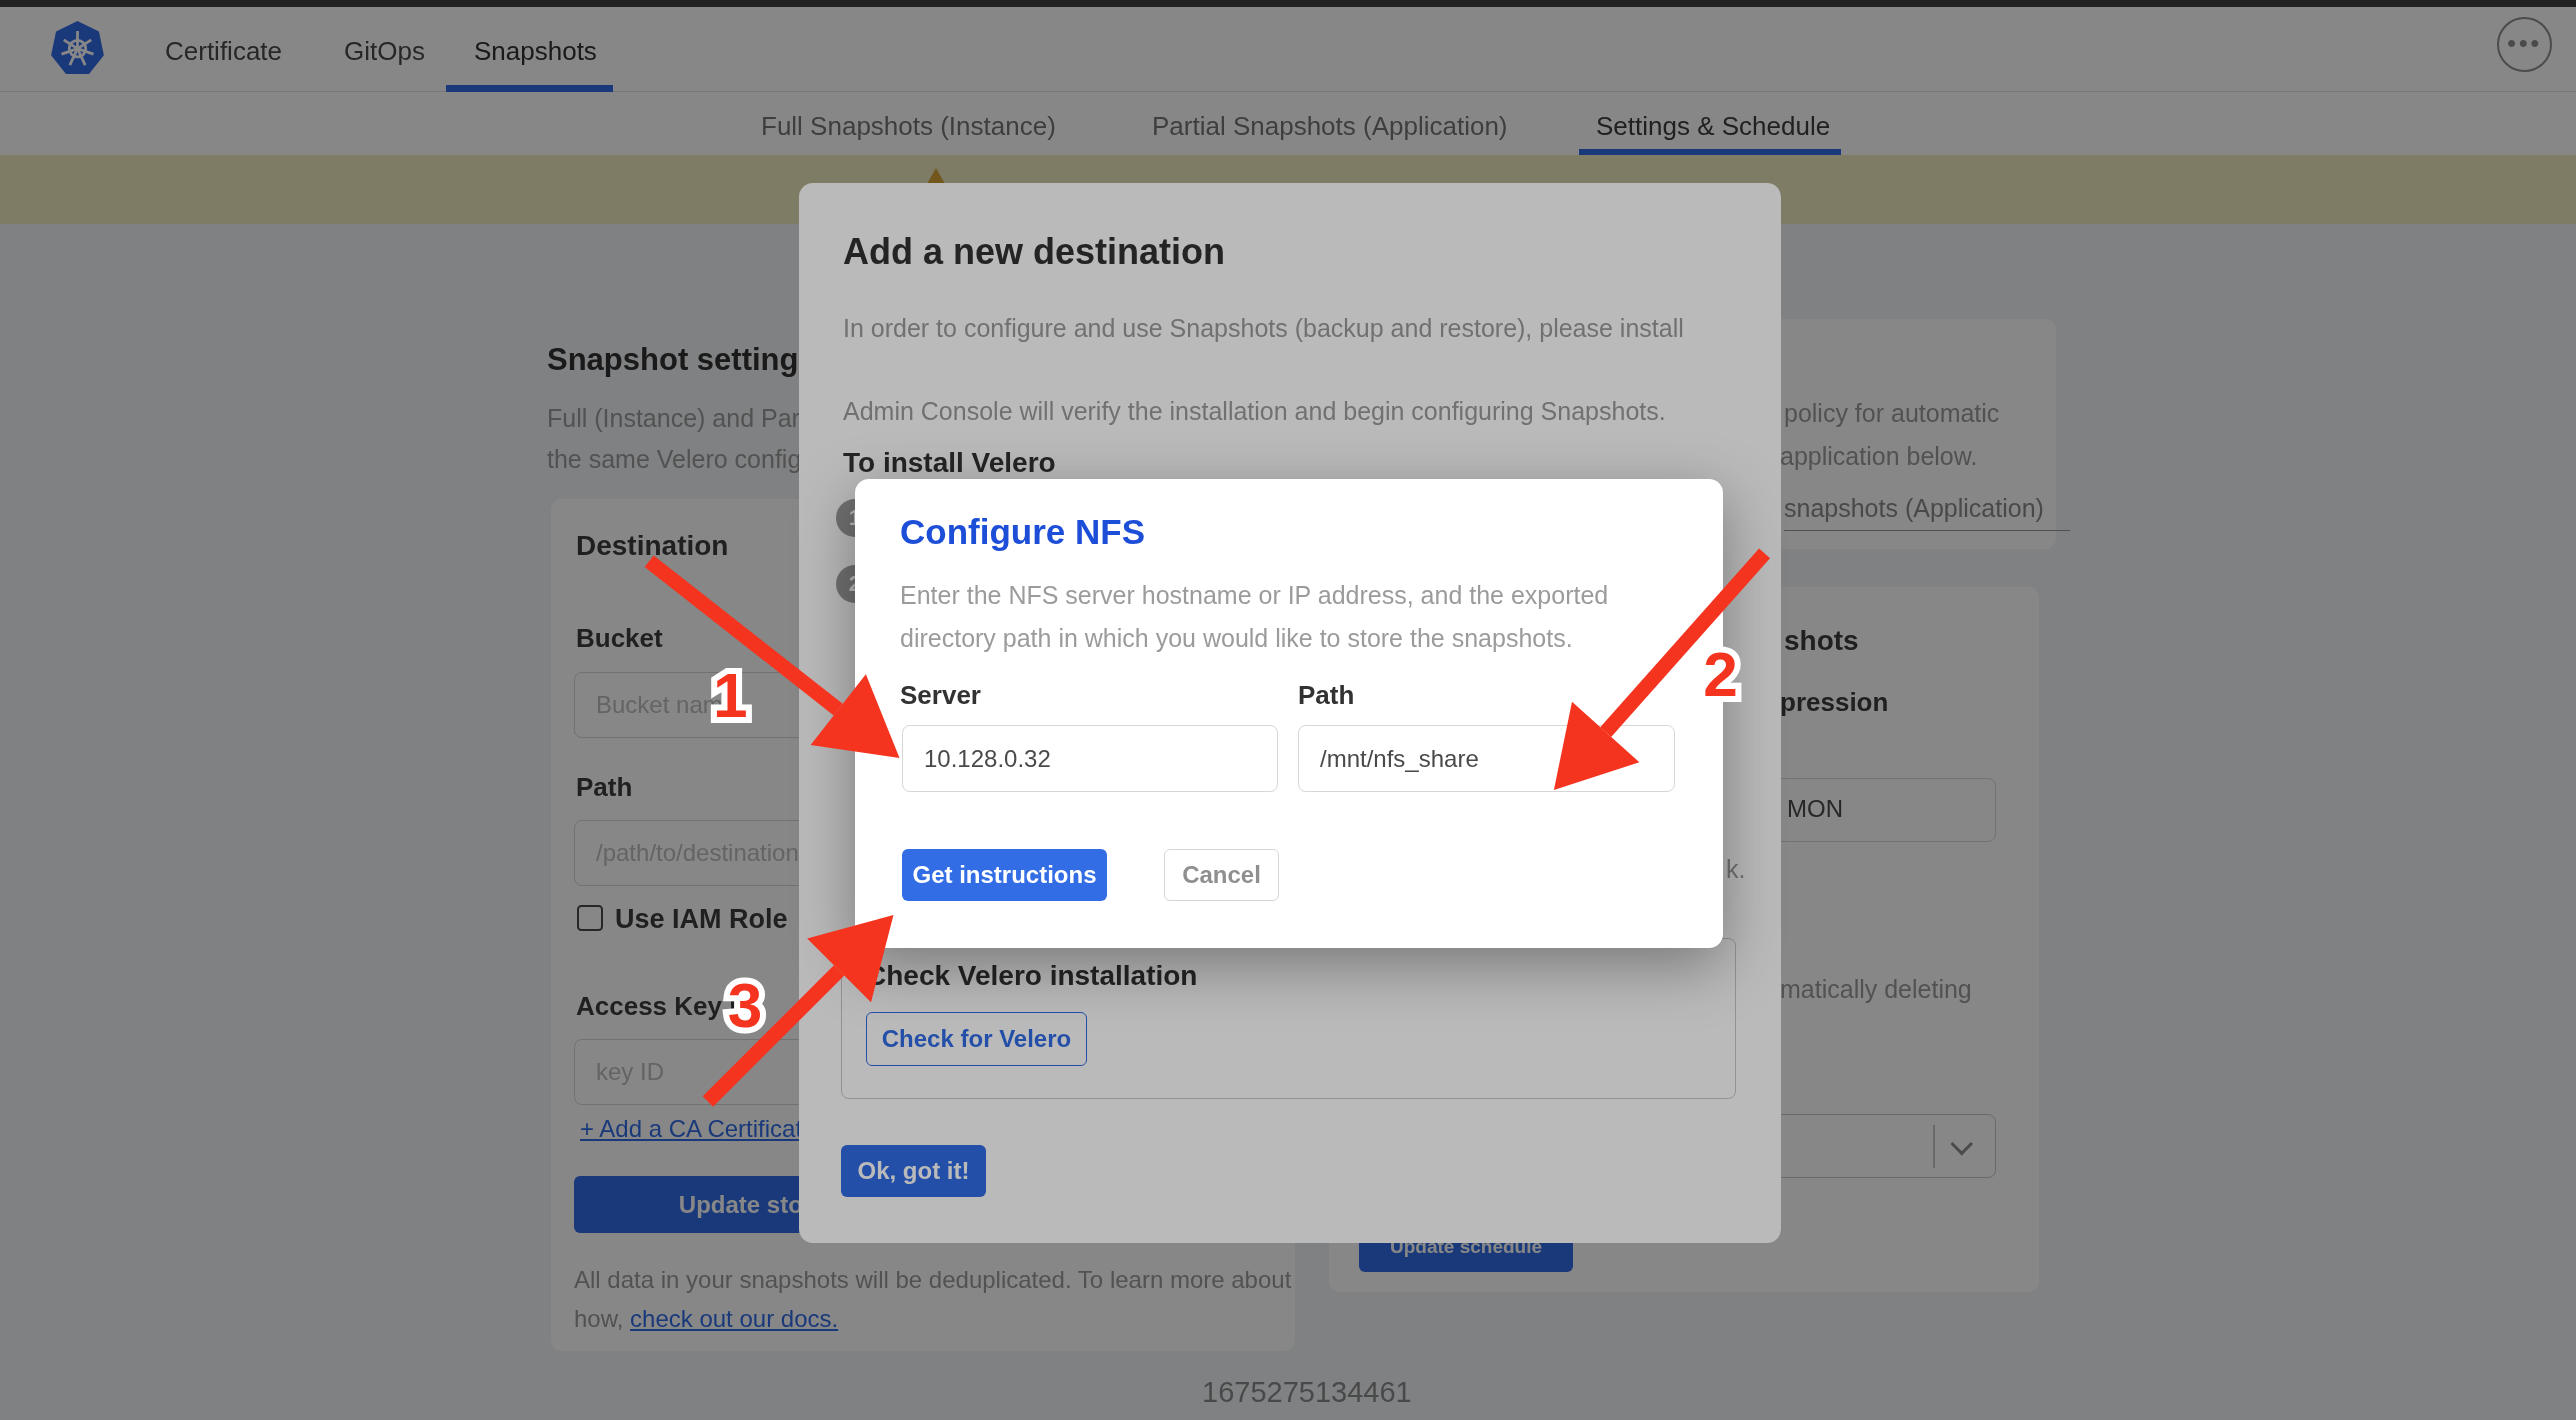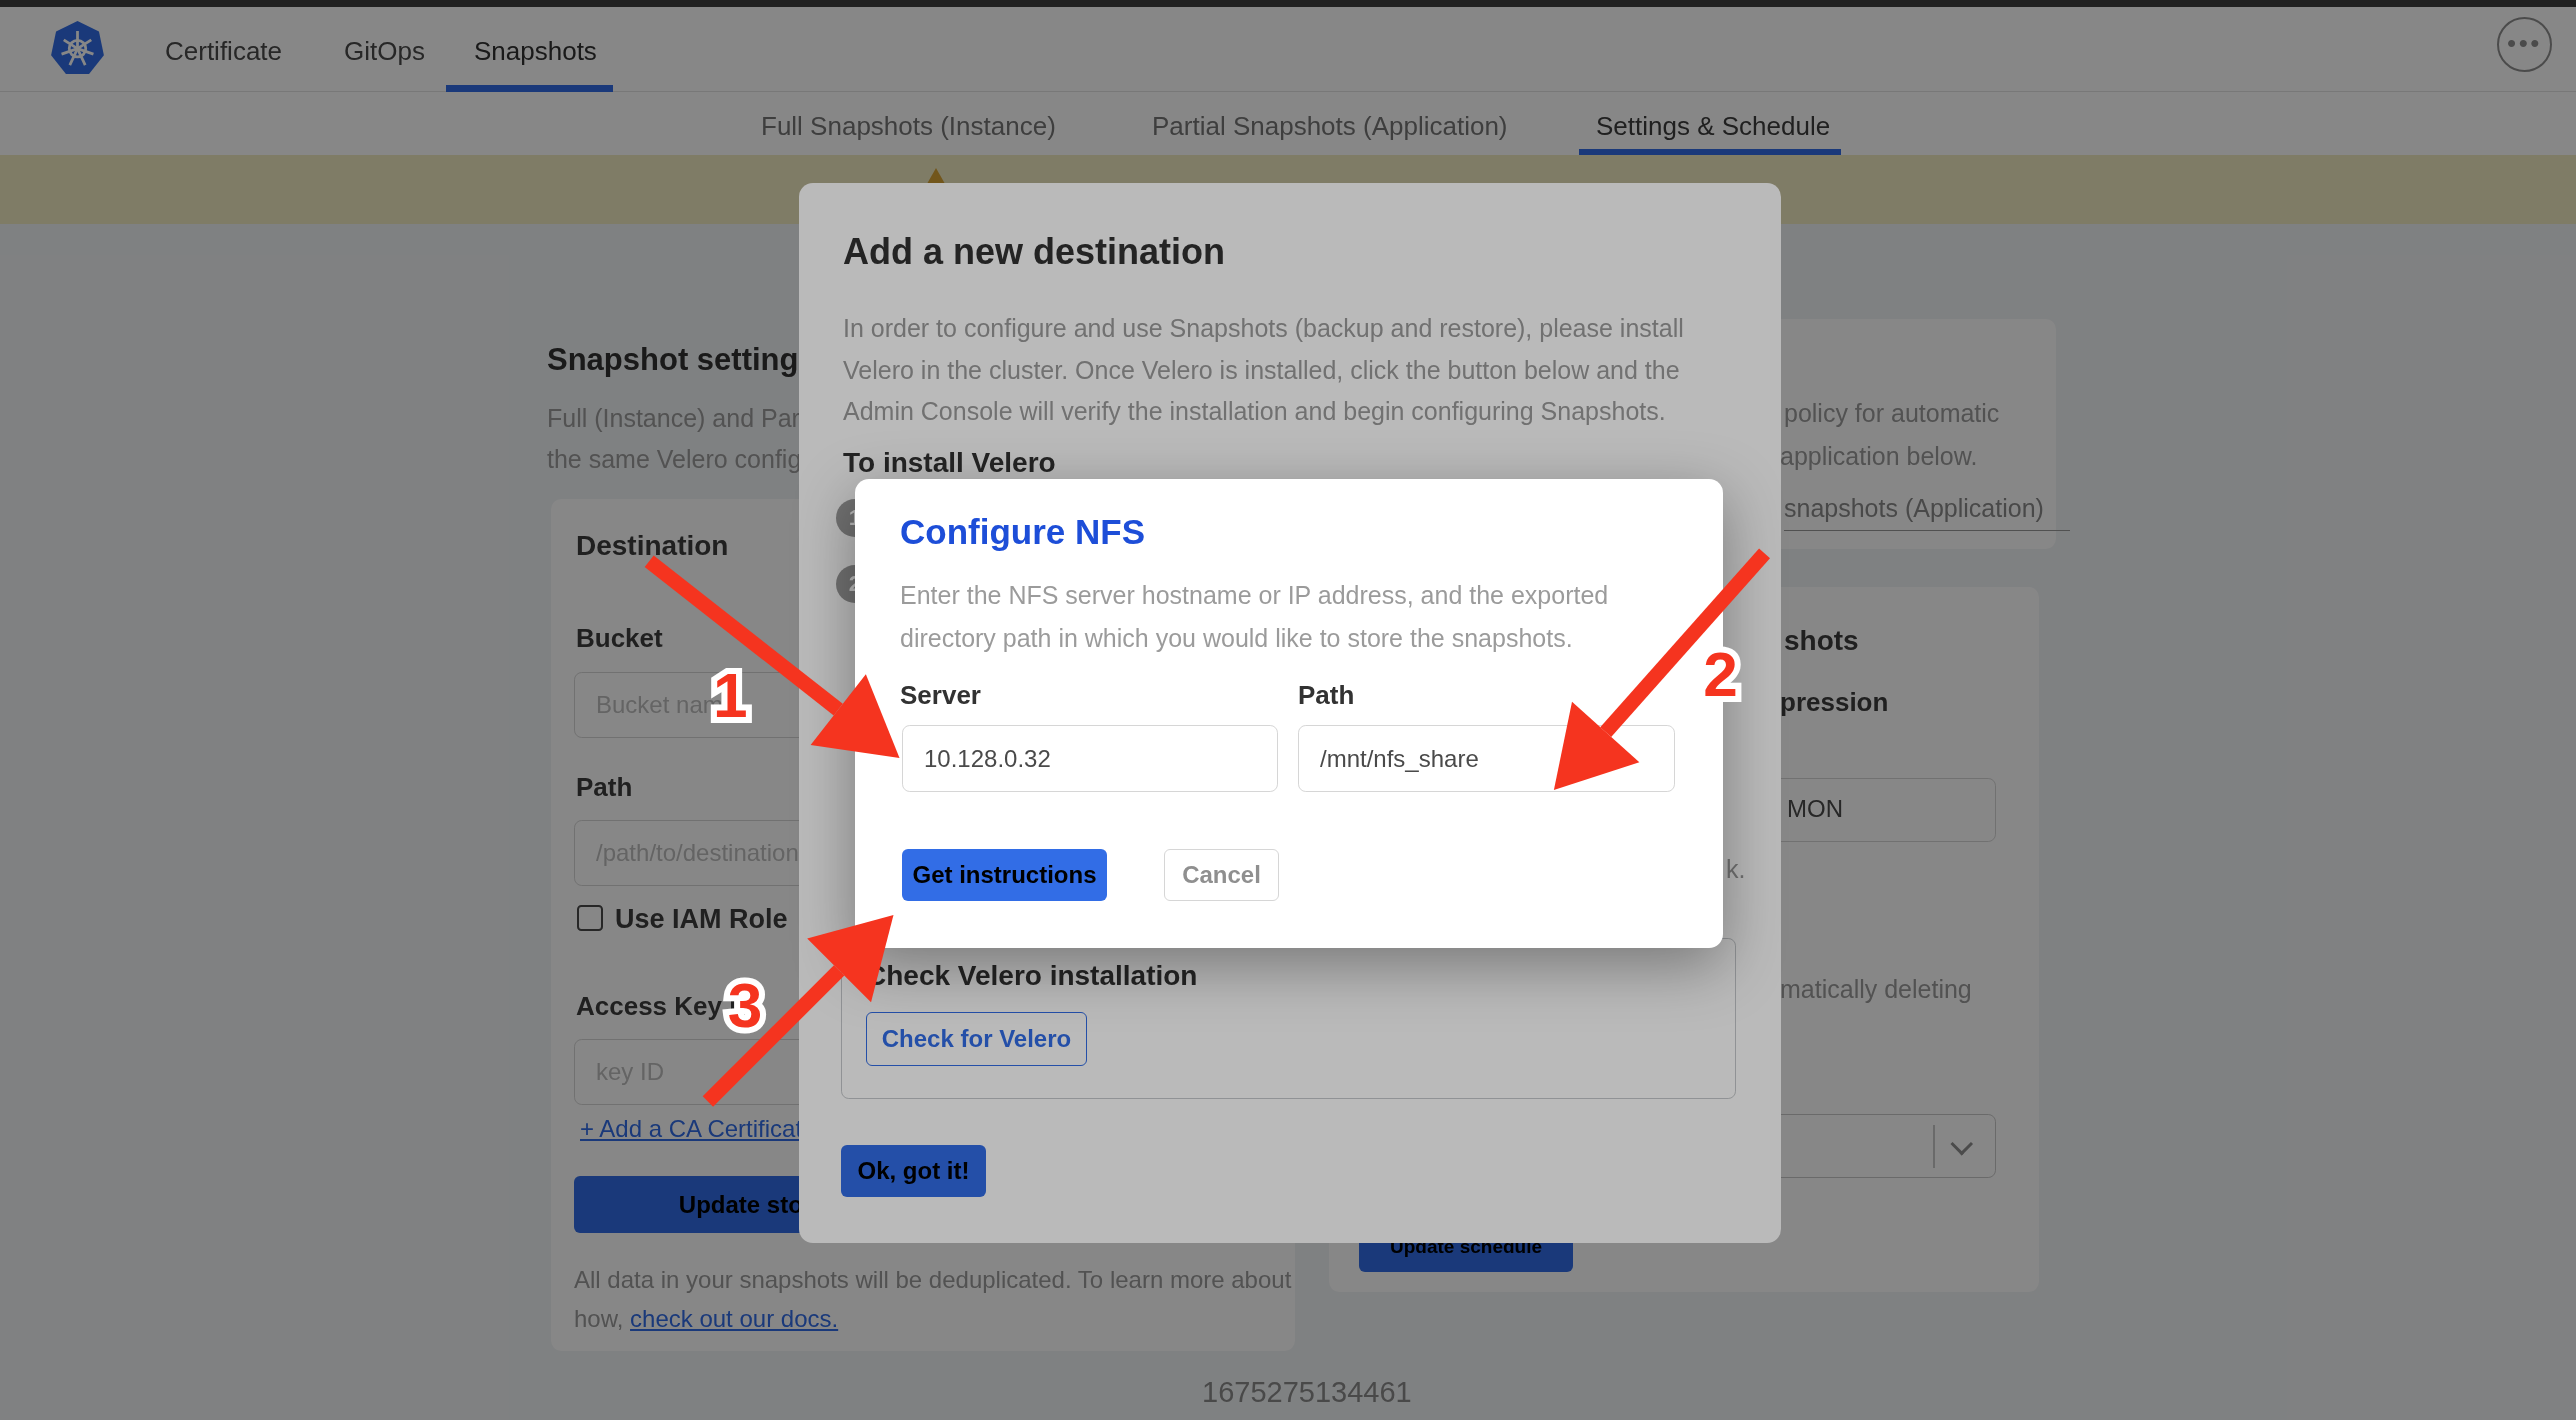--- a/index.html
+++ b/index.html
@@ -5,21 +5,21 @@
   * { margin:0; padding:0; box-sizing:border-box; }
   html,body { width:2576px; height:1421px; overflow:hidden; }
   body { position:relative; background:#f0f3f5; font-family:"Liberation Sans", sans-serif; color:#323232; }
   .abs { position:absolute; white-space:nowrap; }
   .card { position:absolute; background:#fff; border-radius:10.4px; }
   .lbl-b { font-weight:bold; color:#3e3e3e; }
   .gray { color:#9b9b9b; }
   .inp { position:absolute; border:1.7px solid #d6d6d6; border-radius:7.8px; background:#fff;
          font-family:"Liberation Sans", sans-serif; font-size:24px; color:#4a4a4a; padding:0 21px; outline:none; }
   .inp::placeholder { color:#bdbdbd; }
-  .btn-blue { position:absolute; background:#326de6; color:#000000; font-weight:bold; font-size:24px;
+  .btn-blue { position:absolute; background:#326de6; color:#ffffff; font-weight:bold; font-size:24px;
               border:none; border-radius:6px; font-family:"Liberation Sans", sans-serif; cursor:pointer; }
   .btn-ghost { position:absolute; background:#fff; border:1.7px solid #d6d6d6; border-radius:6px;
                color:#8f8f8f; font-weight:bold; font-size:24px; font-family:"Liberation Sans", sans-serif; cursor:pointer; }
   .btn-outline-blue { position:absolute; background:#fff; border:1.7px solid #326de6; border-radius:6px;
                color:#326de6; font-weight:bold; font-size:24px; font-family:"Liberation Sans", sans-serif; cursor:pointer; }
   .navtab { position:absolute; font-size:26px; color:#4a4a4a; cursor:pointer; }
   .subtab { position:absolute; font-size:26px; color:#777; cursor:pointer; }
   .backdrop { position:absolute; inset:0; background:rgba(0,0,0,0.27); }
   .modal { position:absolute; background:#fff; border-radius:14px; }
   .step-circle { position:absolute; width:38px; height:38px; border-radius:50%; background:#9b9b9b;
@@ -104,21 +104,20 @@
 </div>
 <button class="btn-blue" style="left:1359px;top:1222px;width:214px;height:50px;font-size:19px;">Update schedule</button>
 
 <div class="abs" style="left:1202px;top:1376px;width:173px;text-align:center;font-size:29px;color:#8b8b8b;">1675275134461</div>
 
 <div class="backdrop" style="z-index:10;"></div>
 
 <div class="modal" style="left:799px;top:183px;width:982px;height:1060px;z-index:20;">
   <div class="abs lbl-b" style="left:44px;top:48px;font-size:36px;color:#323232;">Add a new destination</div>
   <div class="abs gray" style="left:44px;top:131px;font-size:25px;">In order to configure and use Snapshots (backup and restore), please install</div>
-  <div class="abs gray" style="left:44px;top:173px;font-size:25px;">Velero in the cluster. Once Velero is installed, click the button below and the</div>
   <div class="abs gray" style="left:44px;top:214px;font-size:25px;">Admin Console will verify the installation and begin configuring Snapshots.</div>
   <div class="abs lbl-b" style="left:44px;top:264px;font-size:28px;color:#323232;">To install Velero</div>
   <div class="step-circle" style="left:37px;top:316px;">1</div>
   <div class="step-circle" style="left:37px;top:382px;">2</div>
   <div class="abs gray" style="left:927px;top:672px;font-size:25px;">k.</div>
   <div class="abs" style="left:42px;top:755px;width:895px;height:161px;border:1.7px solid #c6c9cc;border-radius:7.8px;">
     <div class="abs lbl-b" style="left:24px;top:21px;font-size:28px;color:#323232;">Check Velero installation</div>
     <button class="btn-outline-blue" style="left:24px;top:73px;width:221px;height:54px;">Check for Velero</button>
   </div>
   <button class="btn-blue" style="left:42px;top:962px;width:145px;height:52px;">Ok, got it!</button>

